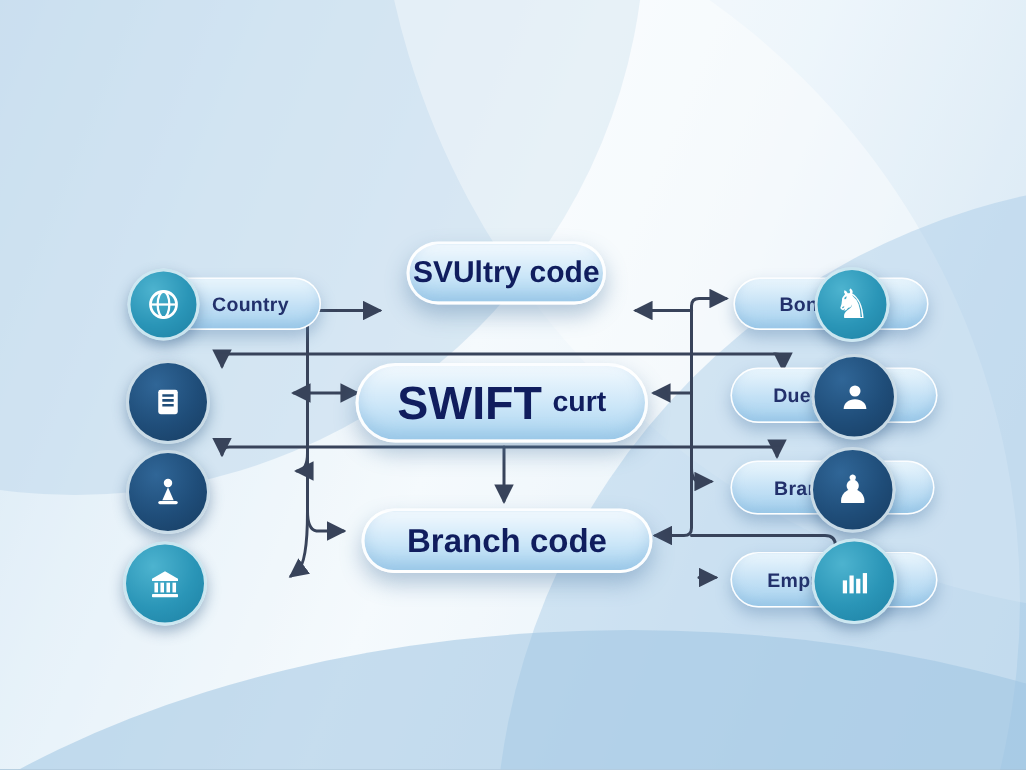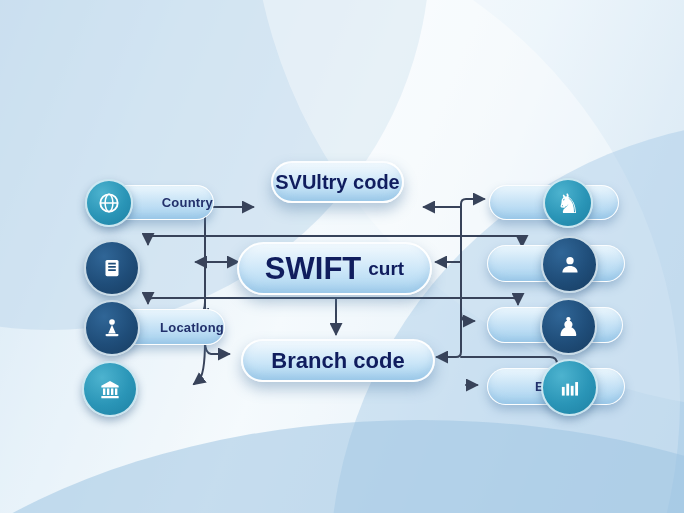--- a/index.html
+++ b/index.html
@@ -12,21 +12,21 @@
   .bgc{position:absolute;border-radius:50%;pointer-events:none;}
   .bgc1{width:760px;height:760px;left:-330px;top:-430px;background:rgba(148,190,222,0.55);}
   .bgc2{width:980px;height:980px;left:-300px;top:-90px;background:rgba(255,255,255,0.42);}
   .bgc3{width:1050px;height:1050px;left:250px;top:-640px;background:rgba(255,255,255,0.38);}
   .bgc4{width:900px;height:900px;left:330px;top:120px;background:rgba(166,202,230,0.45);}
   .bgc5{width:1200px;height:700px;left:-180px;top:420px;background:rgba(158,197,226,0.55);}
 
   svg.wires{position:absolute;left:0;top:0;z-index:1;}
 
   .pill{
-    position:absolute;z-index:2;display:flex;align-items:center;justify-content:flex-end;
+    position:absolute;z-index:2;display:flex;align-items:center;justify-content:center;
     border-radius:999px;
     background:linear-gradient(180deg,#eaf6fd 0%,#c2e0f5 55%,#a6d2ef 100%);
     border:1.5px solid rgba(255,255,255,0.95);
     box-shadow:0 5px 10px rgba(84,126,168,0.38), inset 0 -4px 7px rgba(126,175,214,0.35);
   }
   .pill .nlabel{
     color:#22306b;font-size:13px;font-weight:700;letter-spacing:.2px;white-space:nowrap;
   }
   .cpill{
     position:absolute;z-index:2;display:flex;align-items:center;justify-content:center;
@@ -126,23 +126,20 @@
     </svg>
   </div>
 
   <div class="circle navy" style="left:84px;top:240px;width:52px;height:52px">
     <svg viewBox="0 0 24 24">
       <rect x="6" y="4.5" width="12" height="15" rx="1.5" fill="#fff"></rect>
       <path d="M8.5 8h7M8.5 11h7M8.5 14h7" stroke="#1f4d79" stroke-width="1.6"></path>
     </svg>
   </div>
 
-  <div class="pill" style="left:97px;top:309px;width:96px;height:34px;padding-left:30px">
-    <span class="nlabel">Locatlong</span>
-  </div>
   <div class="circle navy" style="left:84px;top:300px;width:52px;height:52px">
     <svg viewBox="0 0 24 24" fill="#fff">
       <circle cx="12" cy="6.5" r="2.6"></circle>
       <path d="M12 9l3.5 8h-7z"></path>
       <rect x="6" y="17.5" width="12" height="2" rx="1"></rect>
     </svg>
   </div>
 
   <div class="circle teal" style="left:82px;top:361px;width:52px;height:52px">
     <svg viewBox="0 0 24 24" fill="#fff">

